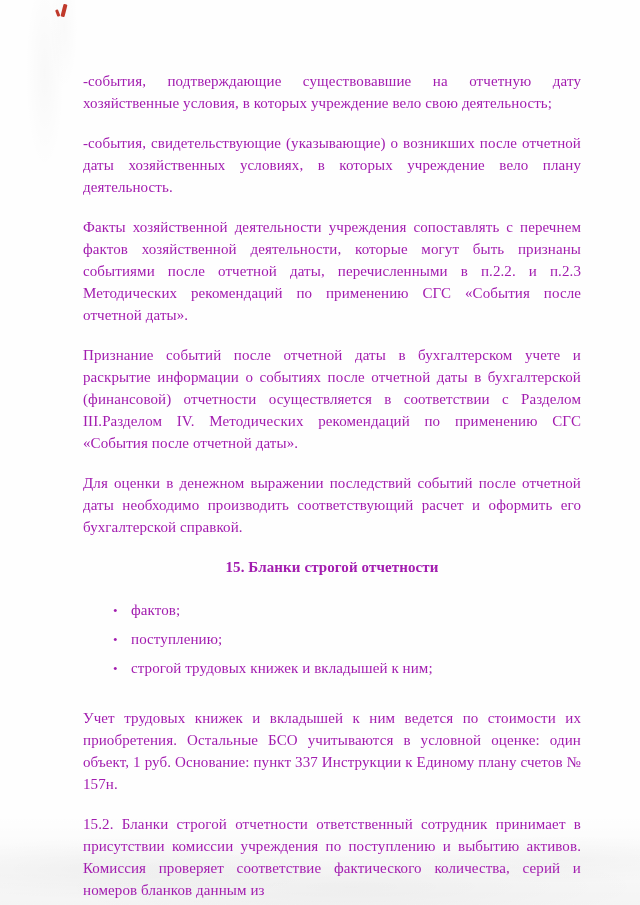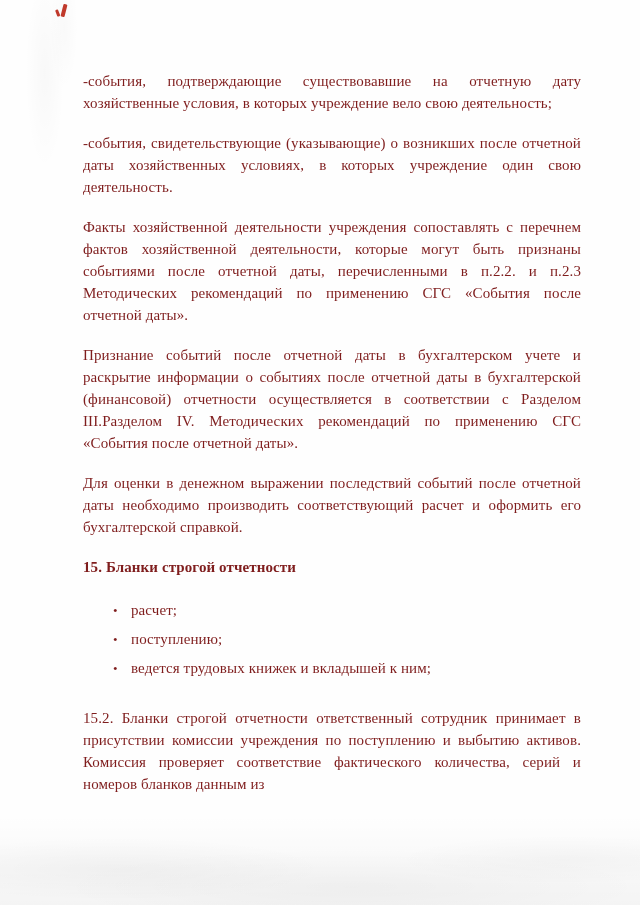--- a/index.html
+++ b/index.html
@@ -7,21 +7,21 @@
     padding: 0;
     background: #ffffff;
   }
   .page {
     position: relative;
     width: 640px;
     height: 905px;
     background: #fefefe;
     overflow: hidden;
     font-family: "Liberation Serif", "DejaVu Serif", serif;
-    color: #7f1d1d;
+    color: #a21caf;
   }
   
   .scan-texture {
     position: absolute;
     inset: 0;
     pointer-events: none;
     background:
       radial-gradient(ellipse 28px 140px at 7% 8%, rgba(0,0,0,0.025), transparent 70%),
       radial-gradient(ellipse 20px 90px at 10% 3%, rgba(0,0,0,0.02), transparent 70%),
       radial-gradient(ellipse 300px 45px at 18% 96%, rgba(0,0,0,0.035), transparent 70%),
@@ -61,20 +61,21 @@
   }
   .para {
     margin: 0 0 18px 0;
     text-align: justify;
     text-justify: inter-word;
   }
   .heading {
     margin: 12px 0 20px 0;
     font-weight: bold;
     font-size: 15px;
+    text-align: center;
   }
   .bso-list {
     list-style: none;
     margin: 0 0 26px 0;
     padding: 0 0 0 30px;
   }
   .bullet-item {
     display: flex;
     align-items: baseline;
     margin-bottom: 4px;
@@ -92,42 +93,43 @@
 </head>
 <body>
 
 <div class="page">
   <div class="scan-texture"></div>
   <div class="red-mark"></div>
 
   <div class="content">
     <p class="para">-события, подтверждающие существовавшие на отчетную дату хозяйственные условия, в которых учреждение вело свою деятельность;</p>
 
-    <p class="para">-события, свидетельствующие (указывающие) о возникших после отчетной даты хозяйственных условиях, в которых учреждение один свою деятельность.</p>
+    <p class="para">-события, свидетельствующие (указывающие) о возникших после отчетной даты хозяйственных условиях, в которых учреждение вело плану деятельность.</p>
 
     <p class="para">Факты хозяйственной деятельности учреждения сопоставлять с перечнем фактов хозяйственной деятельности, которые могут быть признаны событиями после отчетной даты, перечисленными в п.2.2. и п.2.3 Методических рекомендаций по применению СГС «События после отчетной даты».</p>
 
     <p class="para">Признание событий после отчетной даты в бухгалтерском учете и раскрытие информации о событиях после отчетной даты в бухгалтерской (финансовой) отчетности осуществляется в соответствии с Разделом III.Разделом IV. Методических рекомендаций по применению СГС «События после отчетной даты».</p>
 
     <p class="para">Для оценки в денежном выражении последствий событий после отчетной даты необходимо производить соответствующий расчет и оформить его бухгалтерской справкой.</p>
 
     <h2 class="heading">15. Бланки строгой отчетности</h2>
 
 
     <ul class="bso-list">
       <li class="bullet-item">
         <span class="bullet">•</span>
-        <span class="bullet-text">расчет;</span>
+        <span class="bullet-text">фактов;</span>
       </li>
       <li class="bullet-item">
         <span class="bullet">•</span>
         <span class="bullet-text">поступлению;</span>
       </li>
       <li class="bullet-item">
         <span class="bullet">•</span>
-        <span class="bullet-text">ведется трудовых книжек и вкладышей к ним;</span>
+        <span class="bullet-text">строгой трудовых книжек и вкладышей к ним;</span>
       </li>
     </ul>
 
+    <p class="para">Учет трудовых книжек и вкладышей к ним ведется по стоимости их приобретения. Остальные БСО учитываются в условной оценке: один объект, 1 руб. Основание: пункт 337 Инструкции к Единому плану счетов № 157н.</p>
 
     <p class="para last-para">15.2. Бланки строгой отчетности ответственный сотрудник принимает в присутствии комиссии учреждения по поступлению и выбытию активов. Комиссия проверяет соответствие фактического количества, серий и номеров бланков данным из</p>
   </div>
 </div>
 
 </body></html>

